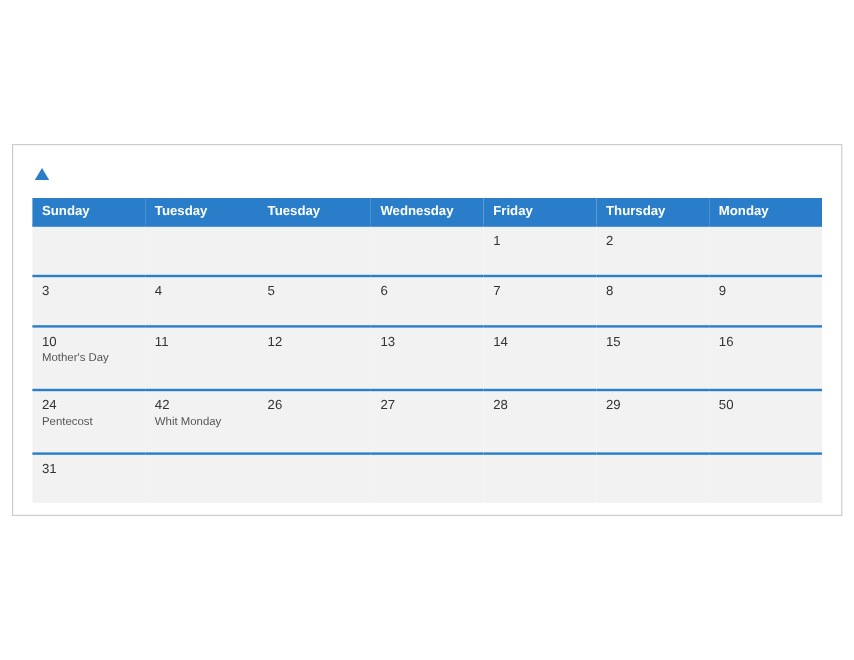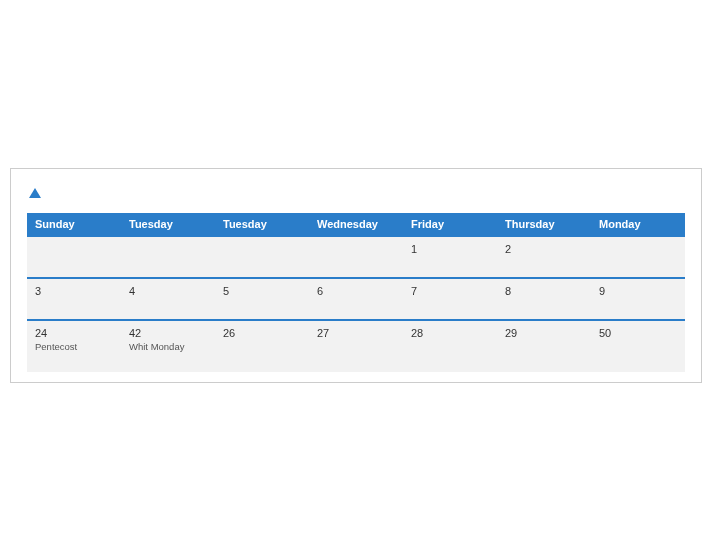--- a/index.html
+++ b/index.html
@@ -162,20 +162,44 @@
           </td>
           <td>
             <span class="day-num">8</span>
           </td>
           <td>
             <span class="day-num">9</span>
           </td>
         </tr>
         <tr>
           <td>
+            <span class="day-num">10</span>
+            <span class="day-event">Mother's Day</span>
+          </td>
+          <td>
+            <span class="day-num">11</span>
+          </td>
+          <td>
+            <span class="day-num">12</span>
+          </td>
+          <td>
+            <span class="day-num">13</span>
+          </td>
+          <td>
+            <span class="day-num">14</span>
+          </td>
+          <td>
+            <span class="day-num">15</span>
+          </td>
+          <td>
+            <span class="day-num">16</span>
+          </td>
+        </tr>
+        <tr>
+          <td>
             <span class="day-num">24</span>
             <span class="day-event">Pentecost</span>
           </td>
           <td>
             <span class="day-num">42</span>
             <span class="day-event">Whit Monday</span>
           </td>
           <td>
             <span class="day-num">26</span>
           </td>
@@ -184,16 +208,27 @@
           </td>
           <td>
             <span class="day-num">28</span>
           </td>
           <td>
             <span class="day-num">29</span>
           </td>
           <td>
             <span class="day-num">50</span>
           </td>
+        </tr>
+        <tr>
+          <td>
+            <span class="day-num">31</span>
+          </td>
+          <td class="empty"></td>
+          <td class="empty"></td>
+          <td class="empty"></td>
+          <td class="empty"></td>
+          <td class="empty"></td>
+          <td class="empty"></td>
         </tr>
       </tbody>
   </table>
 </div>
 
 </body></html>

